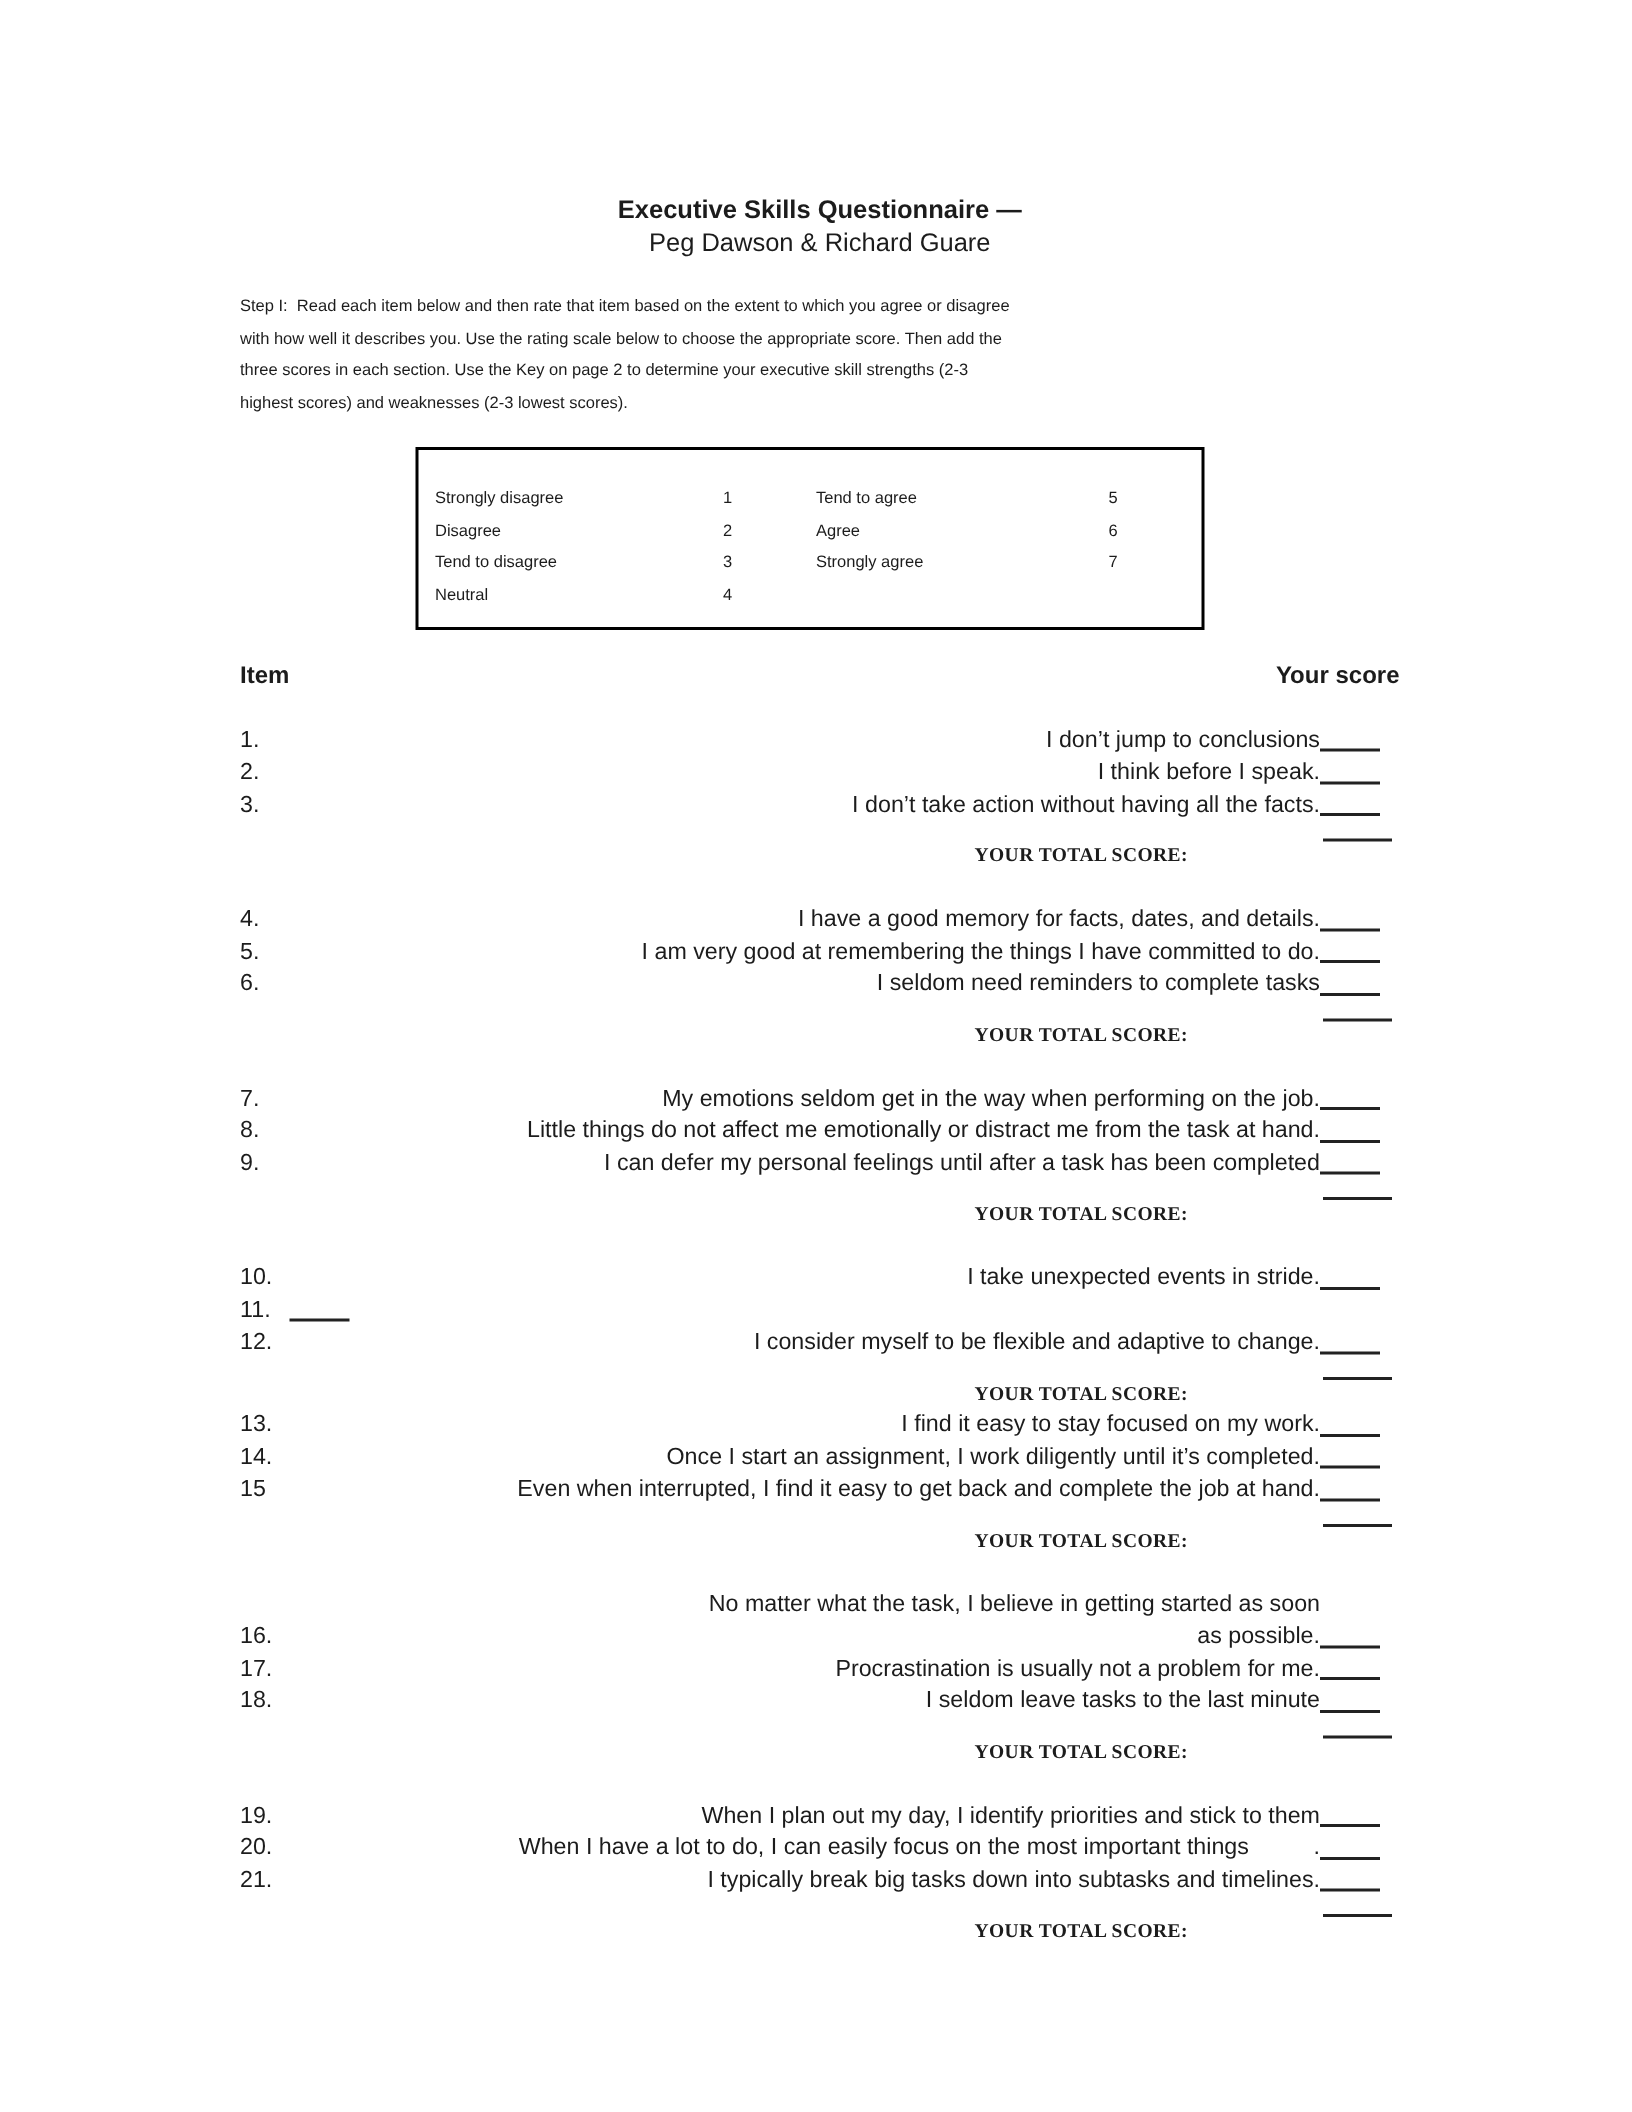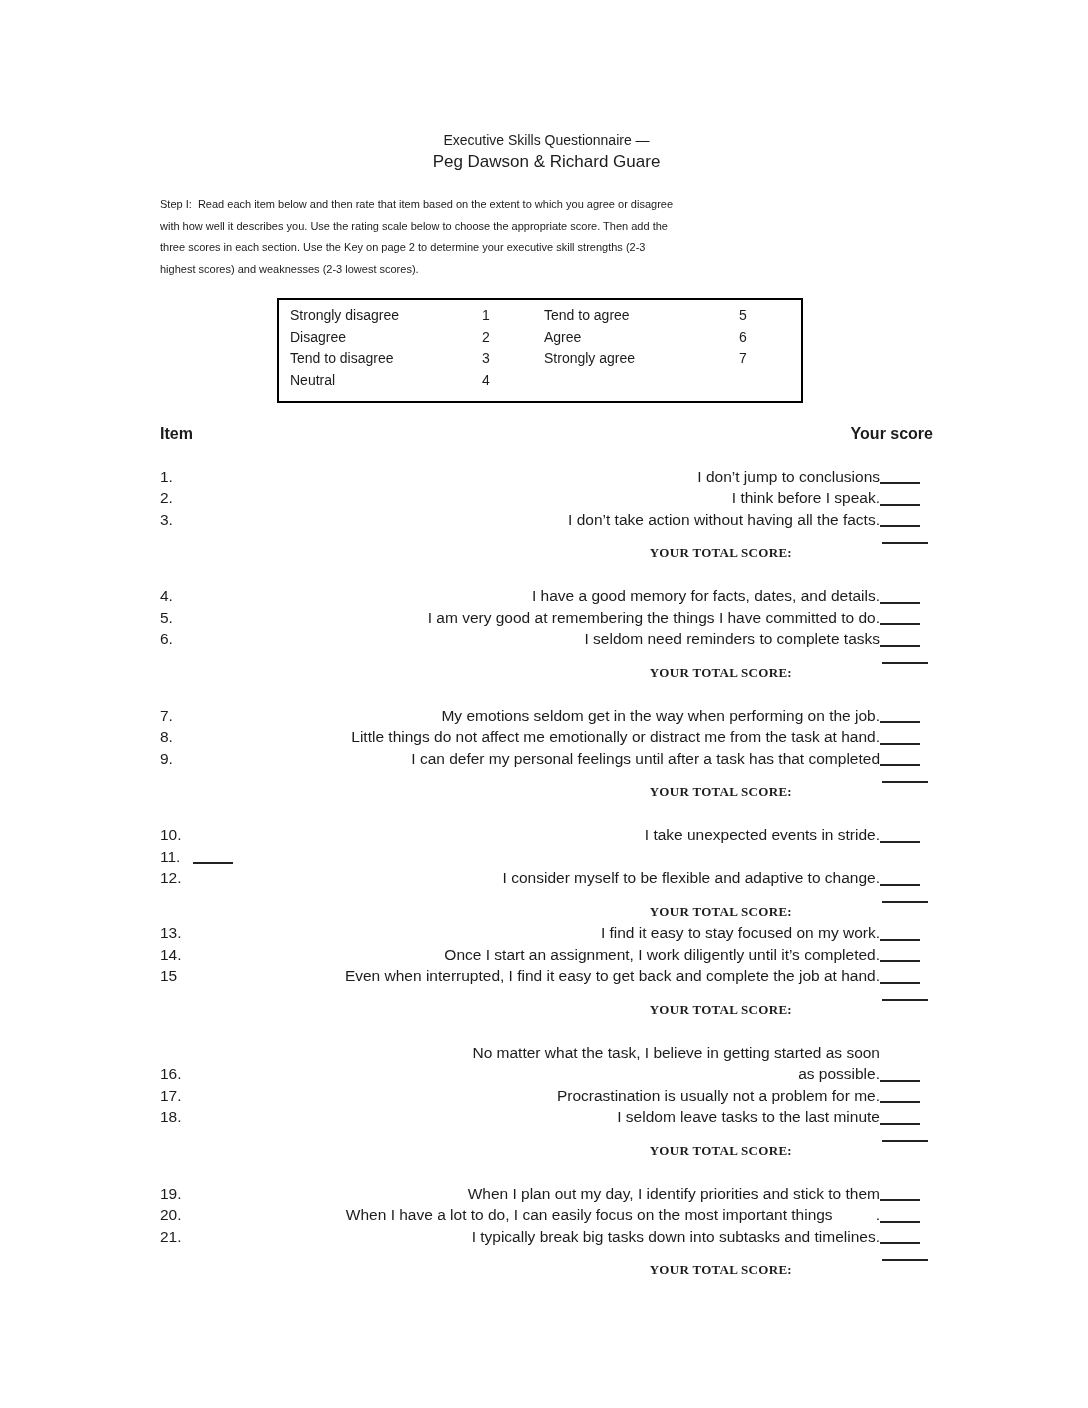--- a/index.html
+++ b/index.html
@@ -11,42 +11,42 @@
     font-family:"Liberation Sans", sans-serif;
     color:#1c1c1c;
     overflow:hidden;
     box-sizing:border-box;
   }
   .content{
     padding:129px 155px 0 160px;
   }
   .title{
     text-align:center;
-    font-weight:normal;
-    font-size:14px;
+    font-weight:bold;
+    font-size:17px;
     line-height:22px;
   }
   .subtitle{
     text-align:center;
     font-size:17px;
     line-height:22px;
   }
   .intro{
     margin-top:21px;
     font-size:11px;
     line-height:21.5px;
     white-space:pre-wrap;
   }
   .key-table{
     margin:18px 0 0 117px;
     width:526px;
     box-sizing:border-box;
     border:2px solid #000;
-    padding:5px 0 9px 11px;
-    font-size:14px;
+    padding:22px 0 9px 11px;
+    font-size:11px;
     line-height:21.7px;
   }
   .key-row{
     display:grid;
     grid-template-columns:192px 62px 195px 1fr;
   }
   .list-header{
     display:flex;
     justify-content:space-between;
     margin-top:20px;
@@ -187,21 +187,21 @@
             <span class="item-text">My emotions seldom get in the way when performing on the job.</span>
             <span class="score-blank"></span>
           </div>
           <div class="item-row">
             <span class="item-num">8.</span>
             <span class="item-text">Little things do not affect me emotionally or distract me from the task at hand.</span>
             <span class="score-blank"></span>
           </div>
           <div class="item-row">
             <span class="item-num">9.</span>
-            <span class="item-text">I can defer my personal feelings until after a task has that completed</span>
+            <span class="item-text">I can defer my personal feelings until after a task has been completed</span>
             <span class="score-blank"></span>
           </div>
           <div class="total-row">
             <span class="total-label">YOUR TOTAL SCORE:</span>
             <span class="total-blank"></span>
           </div>
         </div>
         <div class="section">
           <div class="item-row">
             <span class="item-num">10.</span>

